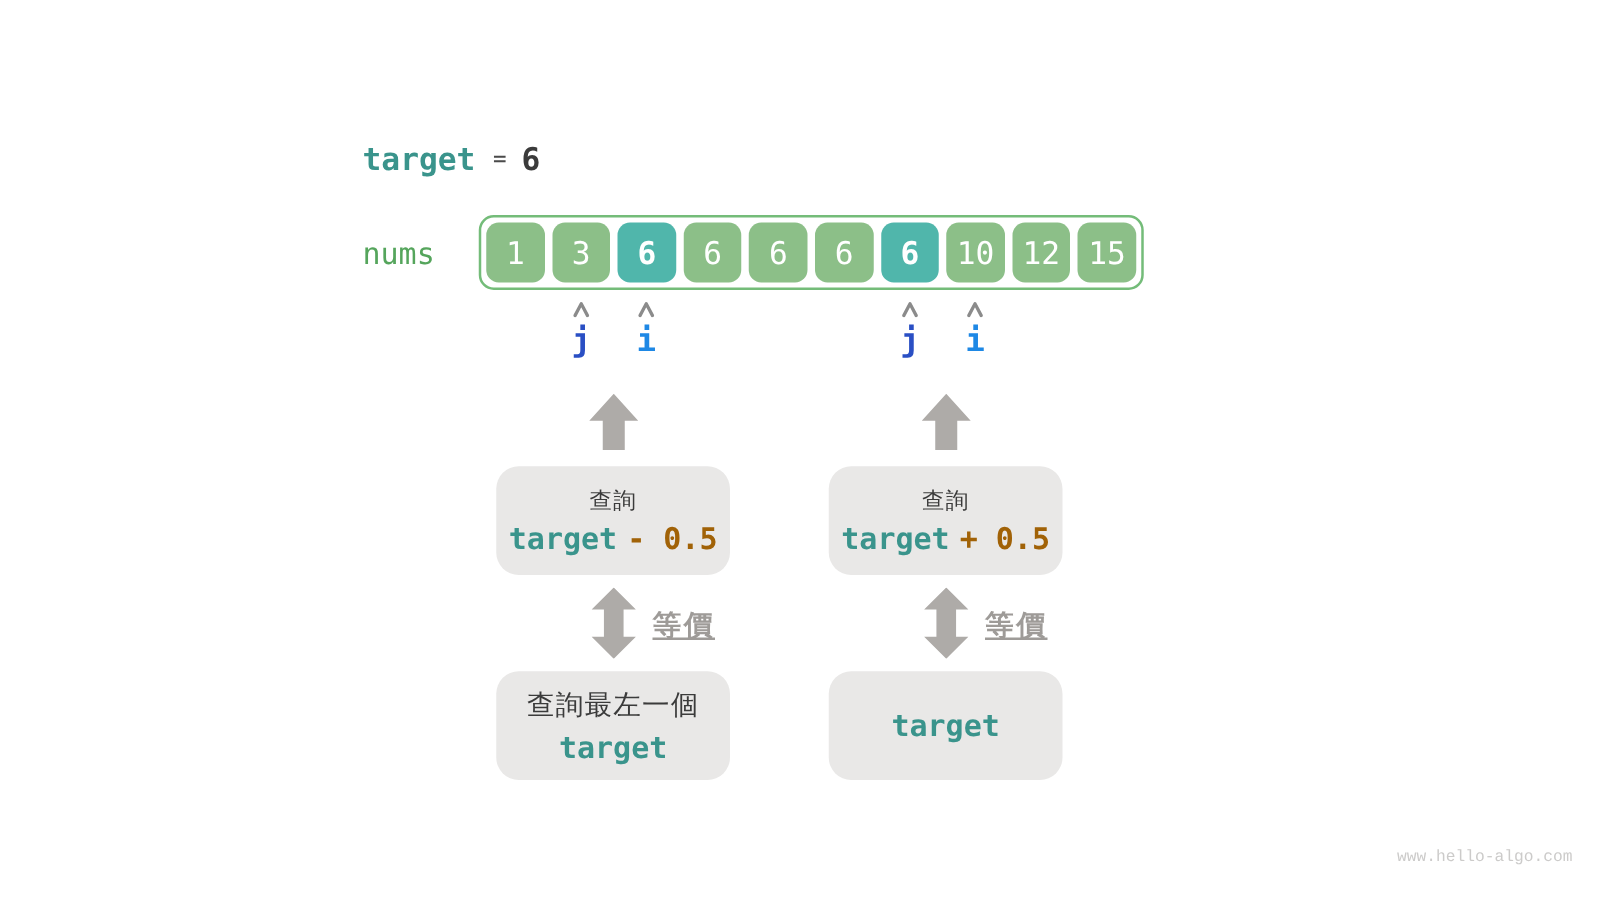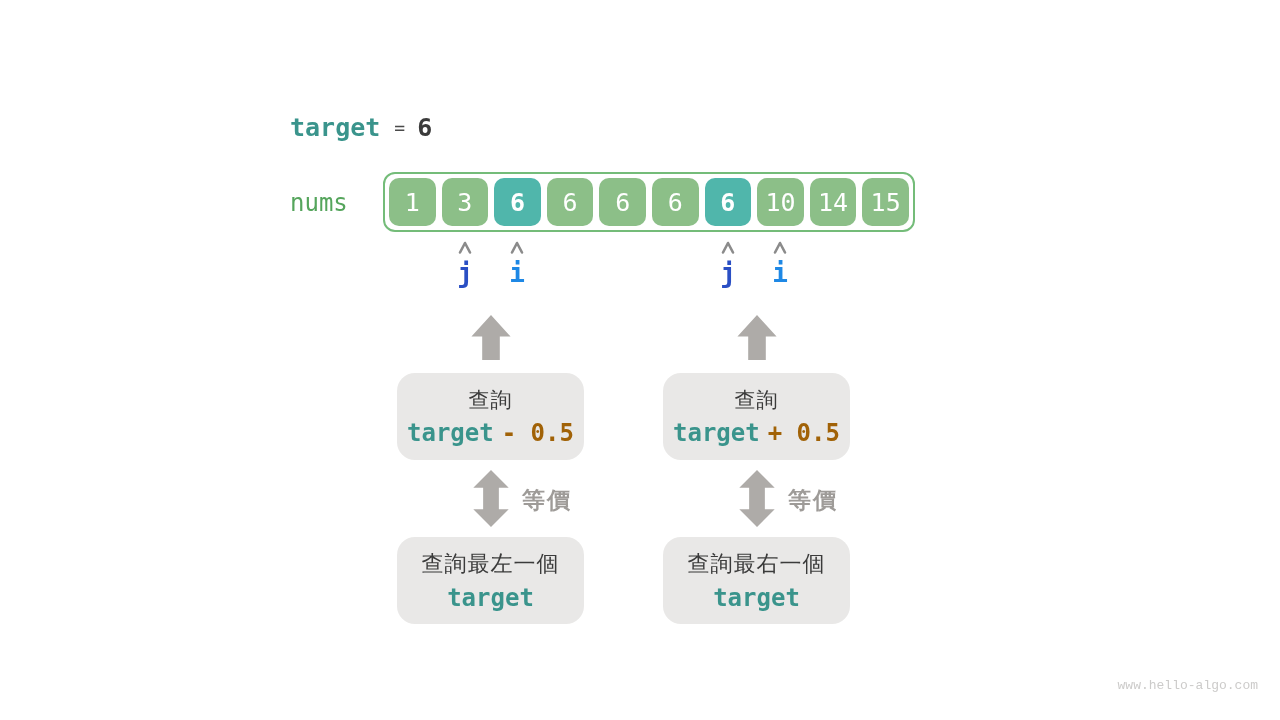--- a/index.html
+++ b/index.html
@@ -28,35 +28,35 @@
   .ptr-label { font-family: "DejaVu Sans Mono", "Liberation Mono", monospace; font-weight: bold; font-size: 26px; margin-top: 4px; }
   .ptr-label.kind-j { color: #2A4FC4; }
   .ptr-label.kind-i { color: #1E88E5; }
 
   
   .up-arrow { position: absolute; top: 315px; width: 40px; height: 45px; transform: translateX(-50%); }
 
   
   .flow-box { position: absolute; width: 187px; height: 87px; background: #E9E8E7; border-radius: 18px;
               display: flex; flex-direction: column; align-items: center; justify-content: center; gap: 5px; }
-  .flow-box .title { font-size: 21px; color: #3B3B3B; letter-spacing: 1px; }
+  .flow-box .title { font-size: 18px; color: #3B3B3B; letter-spacing: 1px; }
   .flow-box .title-lg { font-size: 22px; color: #3B3B3B; letter-spacing: 1px; }
   .expr { display: flex; align-items: baseline; gap: 8px; font-family: "DejaVu Sans Mono", "Liberation Mono", monospace; font-weight: bold; font-size: 24px; }
   .expr .var { color: #3A948C; }
   .expr .op { color: #a16207; }
   .result-var { font-family: "DejaVu Sans Mono", "Liberation Mono", monospace; font-weight: bold; font-size: 24px; color: #3A948C; }
 
   .box-query-left  { left: 397px; top: 373px; }
   .box-query-right { left: 663px; top: 373px; }
   .box-result-left  { left: 397px; top: 537px; }
   .box-result-right { left: 663px; top: 537px; }
 
   
   .equiv-arrow { position: absolute; top: 470px; width: 36px; height: 57px; transform: translateX(-50%); }
-  .equiv-label { position: absolute; top: 485px; font-size: 23px; font-weight: bold; color: #9E9B98; letter-spacing: 2px; }
+  .equiv-label { position: absolute; top: 485px; font-size: 23px; font-weight: bold; color: #9E9B98; letter-spacing: 2px; text-decoration: underline; }
 
   .watermark { position: absolute; right: 22px; top: 678px; font-family: Liberation Mono, monospace; font-size: 13px; color: #CCCBCA; }
 </style>
 </head>
 <body>
 
 <div class="canvas">
 
   <div class="target-line">
     <span class="target-var">target</span>
@@ -67,21 +67,21 @@
   <div class="nums-label">nums</div>
   <div class="array-box">
     <div class="cell">1</div>
     <div class="cell">3</div>
     <div class="cell highlight">6</div>
     <div class="cell">6</div>
     <div class="cell">6</div>
     <div class="cell">6</div>
     <div class="cell highlight">6</div>
     <div class="cell">10</div>
-    <div class="cell">14</div>
+    <div class="cell">12</div>
     <div class="cell">15</div>
   </div>
 
   <div class="ptr-unit" style="left:465px;">
     <svg class="ptr-caret" viewBox="0 0 14 13">
         <path d="M2 11.5 L7 2 L12 11.5" fill="none" stroke="#8B8B8B" stroke-width="2.6" stroke-linecap="round" stroke-linejoin="round"></path>
       </svg>
     <div class="ptr-label kind-j">j</div>
   </div>
   <div class="ptr-unit" style="left:517px;">
@@ -132,19 +132,18 @@
   <svg class="equiv-arrow" style="left:757px;" viewBox="0 0 36 58">
     <polygon points="18,0 36,18 26,18 26,40 36,40 18,58 0,40 10,40 10,18 0,18" fill="#AEABA8"></polygon>
   </svg>
   <div class="equiv-label" style="left:788px;">等價</div>
 
   <div class="flow-box box-result-left">
     <div class="title-lg">查詢最左一個</div>
     <div class="result-var">target</div>
   </div>
   <div class="flow-box box-result-right">
-    <div class="title-lg">查詢最右一個</div>
     <div class="result-var">target</div>
   </div>
 
   <div class="watermark">www.hello-algo.com</div>
 
 </div>
 
 </body></html>

